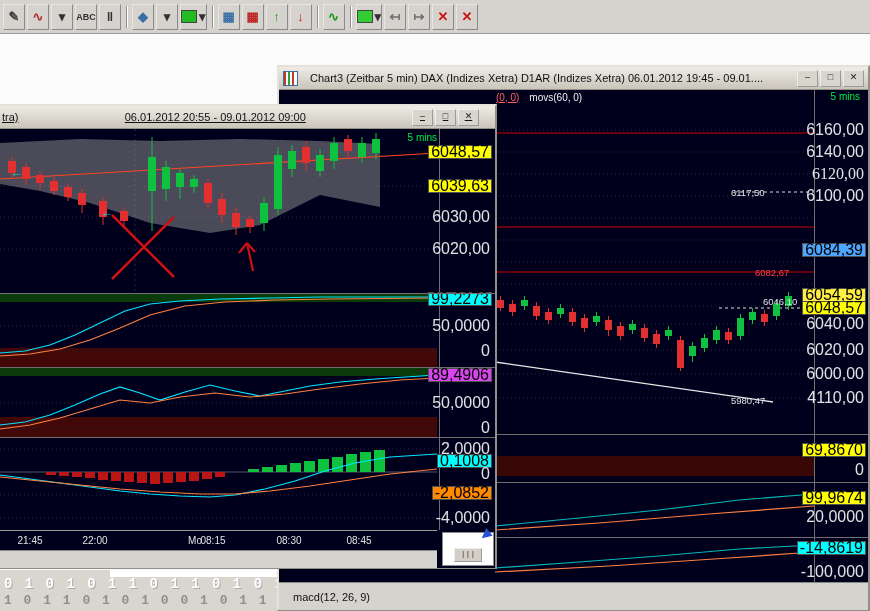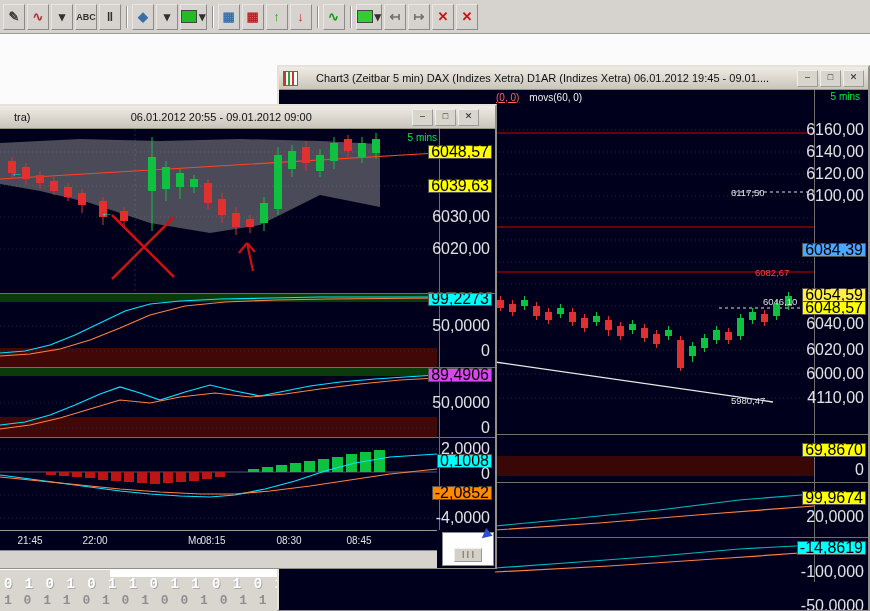--- a/index.html
+++ b/index.html
@@ -10,21 +10,21 @@
   .toolbar{position:absolute;left:0;top:0;width:870px;height:34px;background:#d6d3ce;
     border-bottom:1px solid #9a9a9a;display:flex;align-items:center;padding-left:2px;z-index:40;box-sizing:border-box;}
   .tb-btn{display:inline-flex;align-items:center;justify-content:center;min-width:20px;height:24px;
     margin:0 1px;font-size:13px;font-weight:bold;border:1px solid #e8e6e0;border-right-color:#8a8a8a;border-bottom-color:#8a8a8a;
     background:#d6d3ce;cursor:default;}
   .tb-btn .sw{display:inline-block;width:14px;height:11px;border:1px solid #444;margin-right:2px;}
   .tb-sep{display:inline-block;width:1px;height:22px;background:#8f8f8f;margin:0 4px;box-shadow:1px 0 0 #ffffff;}
 
   
   .win{position:absolute;background:#d6d3ce;border:2px outset #e5e2da;box-sizing:border-box;}
-  .titlebar{height:22px;display:flex;align-items:center;gap:18px;padding:0 4px;
+  .titlebar{height:22px;display:flex;align-items:center;gap:12px;padding:0 4px;
     background:linear-gradient(#efece5,#c9c5bb);border-bottom:1px solid #969288;font-size:11px;color:#111;}
   .titlebar .title{white-space:nowrap;overflow:hidden;text-overflow:clip;flex:1;}
   .winicon{width:13px;height:13px;border:1px solid #3a6ea5;background:
     repeating-linear-gradient(90deg,#c23a2a 0 2px,#ffffff 2px 4px,#2f9e3f 4px 6px,#ffffff 6px 8px,#c23a2a 8px 10px,#ffffff 10px 13px);}
   .winbtns{display:flex;gap:2px;}
   .winbtn{width:19px;height:15px;border:1px outset #eee;background:#d8d5cd;font-size:9px;line-height:13px;
     text-align:center;color:#222;cursor:default;}
   .content{position:relative;background:#00001d;overflow:hidden;}
 
   
@@ -43,21 +43,21 @@
   .strip{position:absolute;left:217px;top:1px;height:12px;display:flex;gap:10px;align-items:center;font-size:10px;z-index:4;}
   .frag.red{color:#ff6060;text-decoration:underline;} .frag.white{color:#f0f0f0;}
   .c3interval{position:absolute;right:8px;top:1px;z-index:4;}
   .c3price{left:535px;top:0;width:53px;height:492px;}
   .c3bottom{position:absolute;left:0;top:492px;width:100%;height:28px;background:#d6d3ce;
     border-top:1px solid #8a8a8a;display:flex;align-items:center;padding-left:14px;font-size:11px;color:#111;box-sizing:border-box;}
 
   
   .fgwin{left:0;top:104px;width:497px;height:465px;z-index:30;border-left:none;}
   .fgcontent{height:439px;}
-  .fgwin .titlebar{padding-left:14px;}
+  .fgwin .titlebar{padding-left:2px;text-decoration:underline;}
   .title-frag{white-space:nowrap;}
   .title-center{flex:1;text-align:center;white-space:nowrap;}
   .fgsvg{position:absolute;left:0;}
   .fgprice{left:439px;top:0;width:54px;height:401px;}
   .fginterval{position:absolute;right:58px;top:3px;z-index:4;}
   .axis{position:absolute;left:0;top:401px;width:437px;height:20px;border-top:1px solid #9a9a9a;box-sizing:border-box;}
   .axislabel{position:absolute;top:4px;transform:translateX(-50%);font-size:10px;color:#e2e2e2;}
   .fgbottom{position:absolute;left:0;top:421px;width:437px;height:18px;background:#d6d3ce;border-top:1px solid #8a8a8a;box-sizing:border-box;}
   .widget{position:absolute;right:1px;top:403px;width:52px;height:34px;background:#ffffff;border:1px solid #8a8a8a;box-sizing:border-box;z-index:6;}
   .warrow{display:block;transform:rotate(140deg);color:#2a4fd4;font-size:13px;line-height:13px;margin:1px 0 0 26px;}
@@ -235,21 +235,21 @@
           <polyline points="216,482 330,476 450,468 535,462" fill="none" stroke="#ff8040" stroke-width="1.2"></polyline>
         </svg>
       <div class="strip">
         <span class="frag red">(0, 0)</span>
         <span class="frag white">movs(60, 0)</span>
       </div>
       <span class="interval c3interval">5 mins</span>
       <div class="pricecol c3price" id="bg-labels">
           <div class="plabel" style="top: 40px;">6160,00</div>
           <div class="plabel" style="top: 62px;">6140,00</div>
-          <div class="plabel" style="top: 84px;">6120,00</div>
+          <div class="plabel" style="top: 84px; font-family: Liberation Serif, serif;">6120,00</div>
           <div class="plabel" style="top: 106px;">6100,00</div>
           <div class="plabel boxed" style="top: 160px; background: rgb(77, 166, 255); color: rgb(0, 0, 0);">6084,39</div>
           <div class="plabel boxed" style="top: 205px; background: rgb(255, 238, 68); color: rgb(0, 0, 0);">6054,59</div>
           <div class="plabel boxed" style="top: 218px; background: rgb(255, 255, 0); color: rgb(0, 0, 0);">6048,57</div>
           <div class="plabel" style="top: 234px;">6040,00</div>
           <div class="plabel" style="top: 260px;">6020,00</div>
           <div class="plabel" style="top: 284px;">6000,00</div>
           <div class="plabel" style="top: 308px;">4110,00</div>
           <div class="plabel boxed" style="top: 360px; background: rgb(255, 255, 0); color: rgb(0, 0, 0);">69,8670</div>
           <div class="plabel" style="top: 380px;">0</div>
@@ -261,20 +261,23 @@
         </div>
       <div id="bg-inchart" style="position:absolute;left:0;top:0;width:535px;height:492px;pointer-events:none;">
           <div class="inlabel" style="top: 102px; left: 452px;">6117,50</div>
           <div class="inlabel" style="top: 182px; left: 476px; color: rgb(255, 64, 64);">6082,67</div>
           <div class="inlabel" style="top: 211px; left: 484px;">6046,10</div>
           <div class="inlabel" style="top: 310px; left: 452px;">5980,47</div>
         </div>
       <div class="hdiv" style="top:344px;"></div>
       <div class="hdiv" style="top:392px;"></div>
       <div class="hdiv" style="top:447px;"></div>
+      <div class="c3bottom">
+        <span>macd(12, 26, 9)</span>
+      </div>
     </div>
   </div>
 
   <div class="win fgwin">
     <div class="titlebar">
       <span class="title-frag">tra)</span>
       <span class="title-center">06.01.2012 20:55 - 09.01.2012 09:00</span>
       <span class="winbtns" style="margin-right:12px;">
           <span class="winbtn">–</span>
           <span class="winbtn">□</span>

